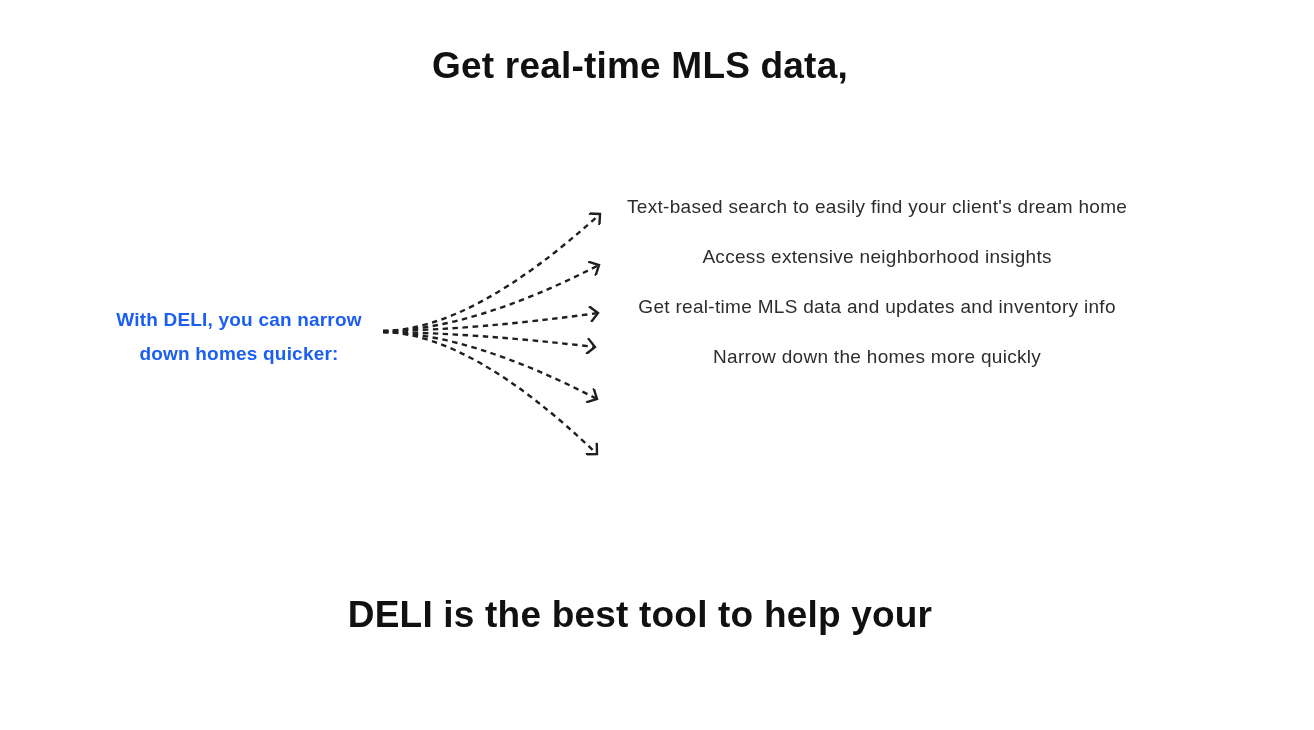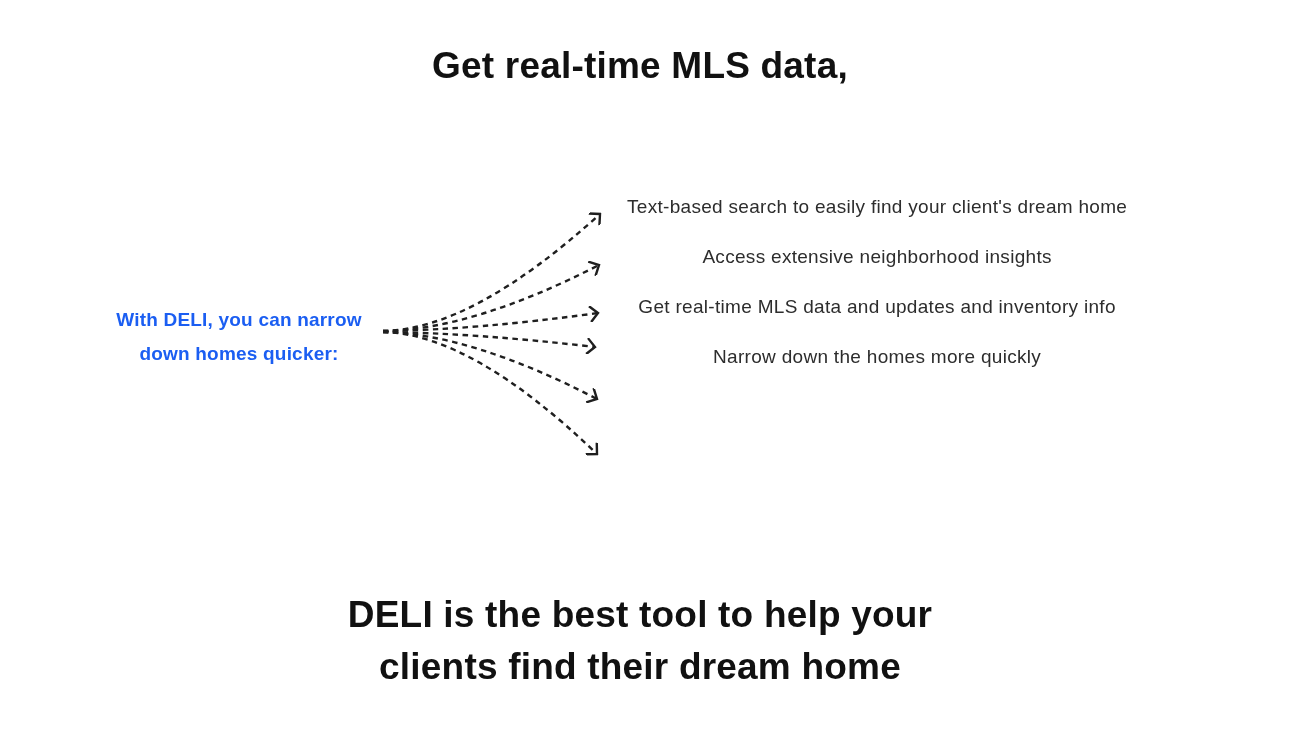--- a/index.html
+++ b/index.html
@@ -106,16 +106,15 @@
 
   <div class="item-list">
     <div class="list-item">Text-based search to easily find your client's dream home</div>
     <div class="list-item">Access extensive neighborhood insights</div>
     <div class="list-item">Get real-time MLS data and updates and inventory info</div>
     <div class="list-item">Narrow down the homes more quickly</div>
   </div>
 
   <h2 class="bottom-heading">
     <span class="heading-line">DELI is the best tool to help your</span>
-    <span class="heading-line">clients find their dream home</span>
   </h2>
 
 </div>
 
 </body></html>

